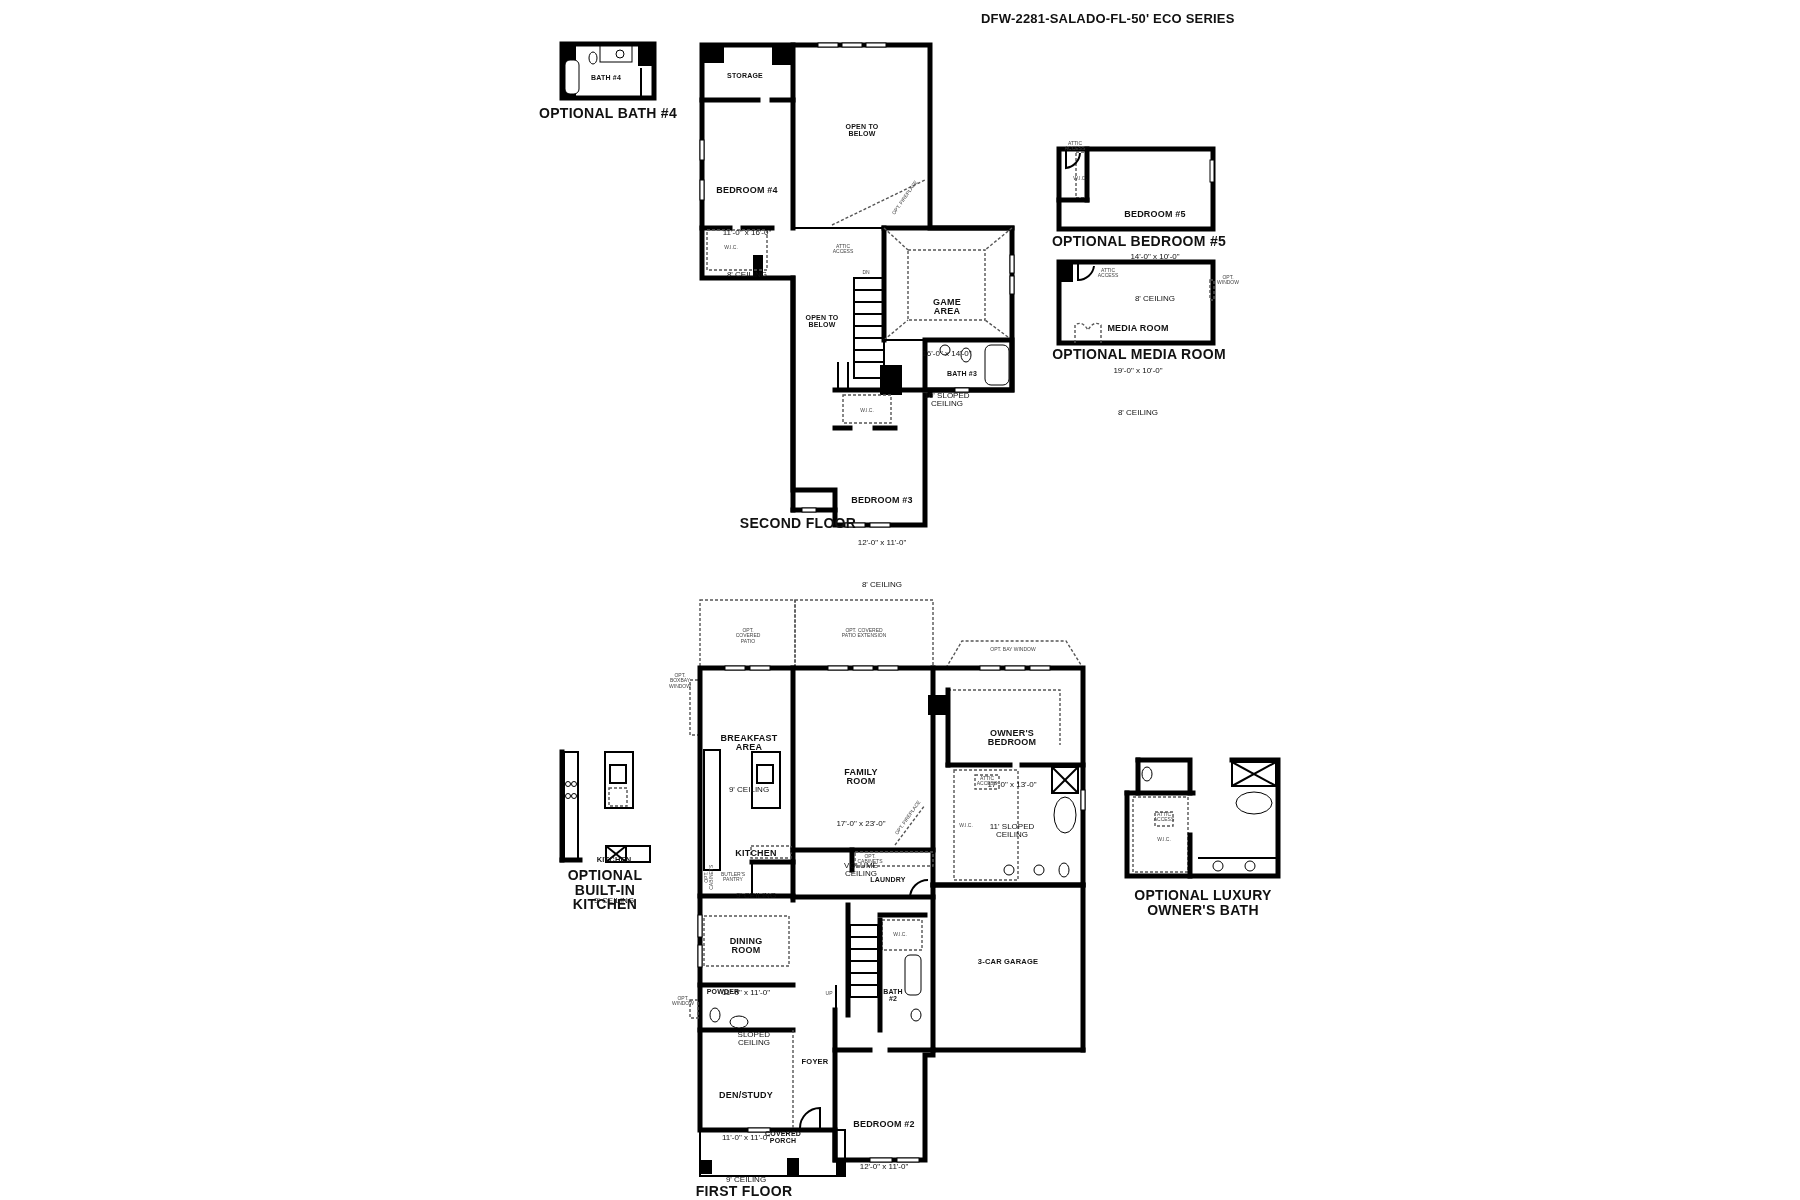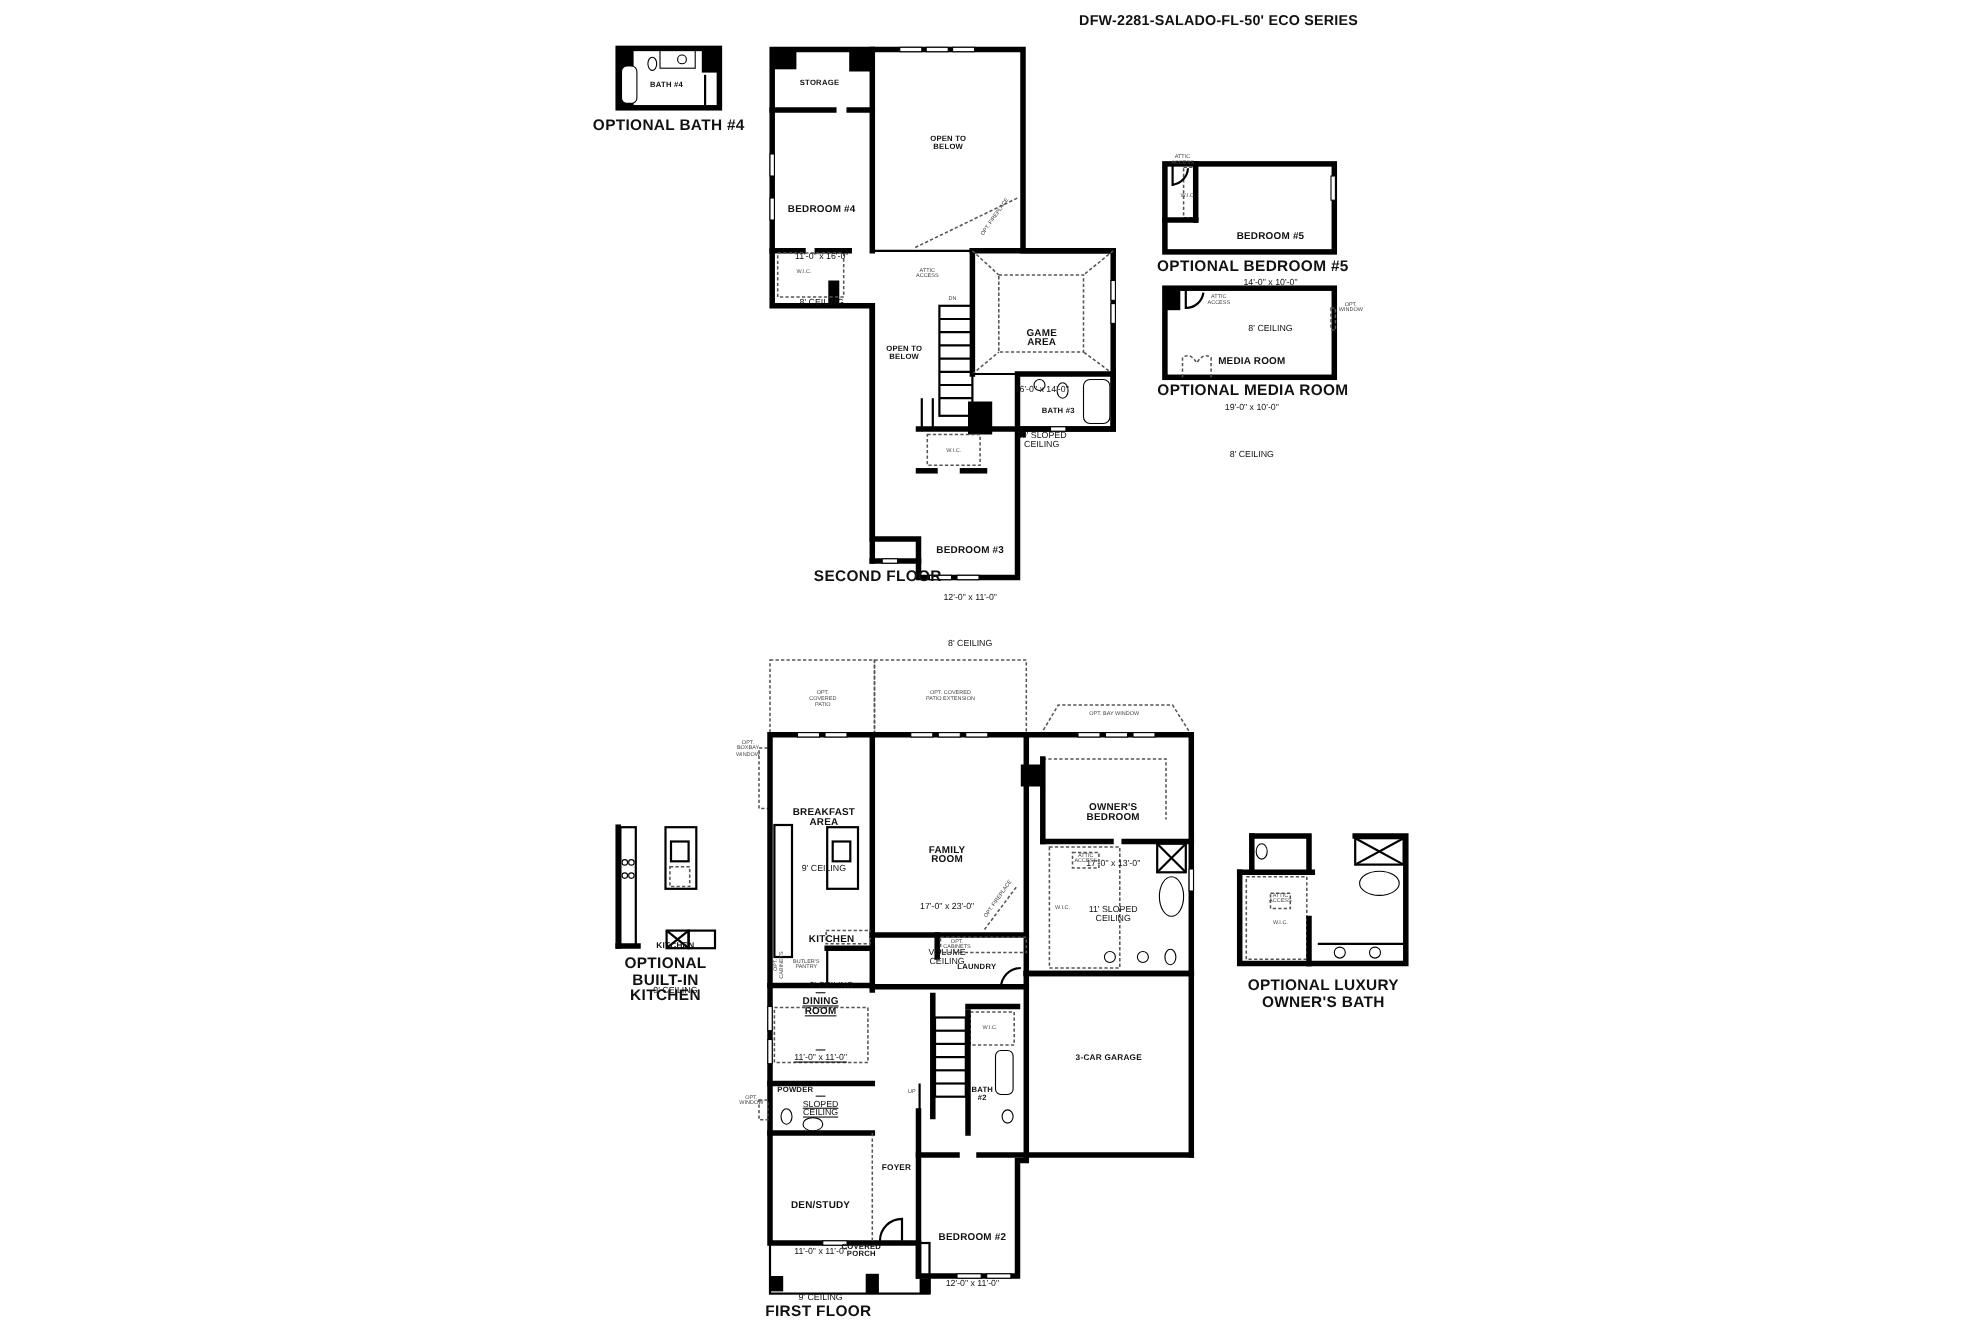--- a/index.html
+++ b/index.html
@@ -347,25 +347,25 @@
   <div class="room-dim" style="white-space: pre;">9' CEILING</div>
 </div>
 <div class="lbl tiny" style="left: 908px; top: 815px; transform: translateX(-50%) rotate(-55deg); white-space: pre;">OPT. FIREPLACE</div>
 <div class="lbl tiny" style="left:709px; top:872px; white-space:pre; transform:translateX(-50%) rotate(-90deg);">OPT.
 CABINETS</div>
 <div class="lbl tiny" style="left:733px; top:872px; white-space:pre;">BUTLER'S
 PANTRY</div>
 <div class="lbl tiny" style="left:870px; top:854px; white-space:pre;">OPT.
 CABINETS</div>
 <div class="lbl room-name" style="left: 888px; top: 876px; font-size: 7px; white-space: pre;">LAUNDRY</div>
-<div class="lbl" style="left:746px; top:872px; white-space:pre;text-decoration:underline;">
+<div class="lbl" style="left:746px; top:903px; white-space:pre;">
   <div class="room-name" style="white-space: pre;">DINING
 ROOM</div>
   <div class="room-dim" style="white-space: pre;">11'-0" x 11'-0"</div>
-  <div class="room-dim" style="white-space: pre;">SLOPED
+  <div class="room-dim" style="white-space: pre; text-align: right;">SLOPED
 CEILING</div>
 </div>
 <div class="lbl tiny" style="left: 900px; top: 932px; white-space: pre;">W.I.C.</div>
 <div class="lbl room-name" style="left: 1008px; top: 958px; font-size: 7.5px; white-space: pre;">3-CAR GARAGE</div>
 <div class="lbl room-name" style="left: 723px; top: 988px; font-size: 7px; white-space: pre;">POWDER</div>
 <div class="lbl tiny" style="left:683px; top:996px; white-space:pre;">OPT.
 WINDOW</div>
 <div class="lbl tiny" style="left: 829px; top: 991px; white-space: pre;">UP</div>
 <div class="lbl room-name" style="left:893px; top:988px; font-size:7px; white-space:pre;">BATH
 #2</div>

